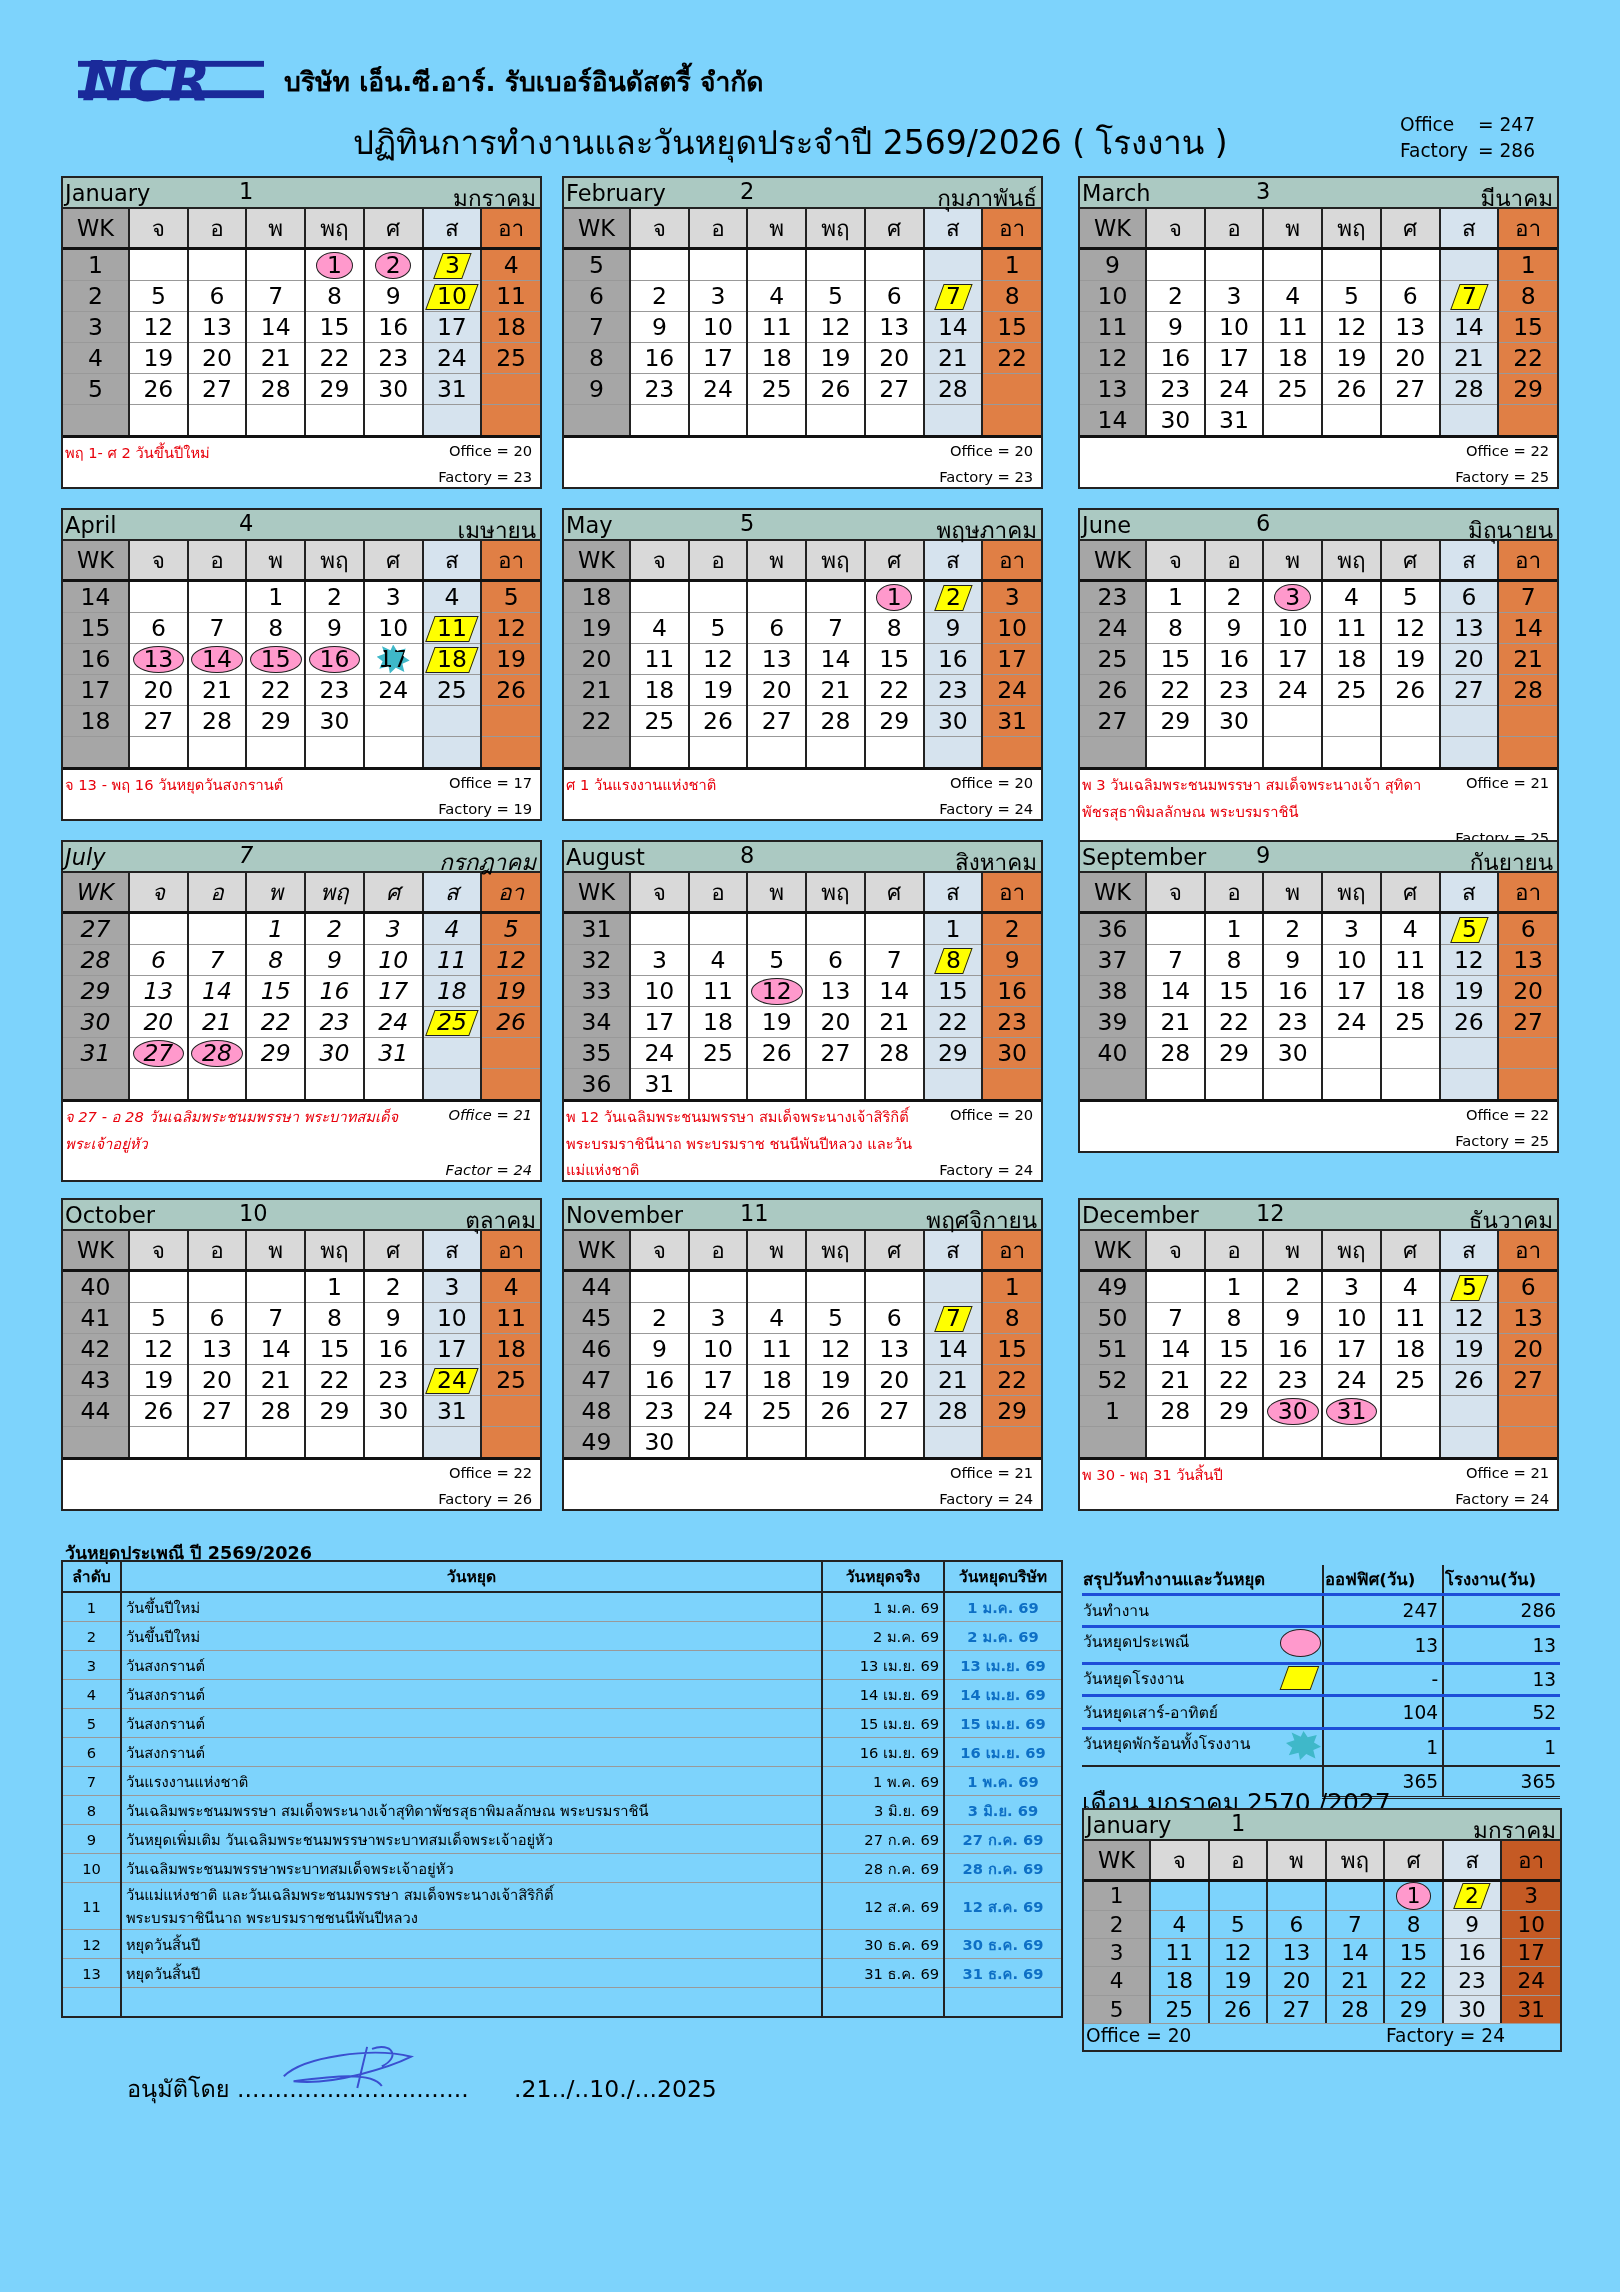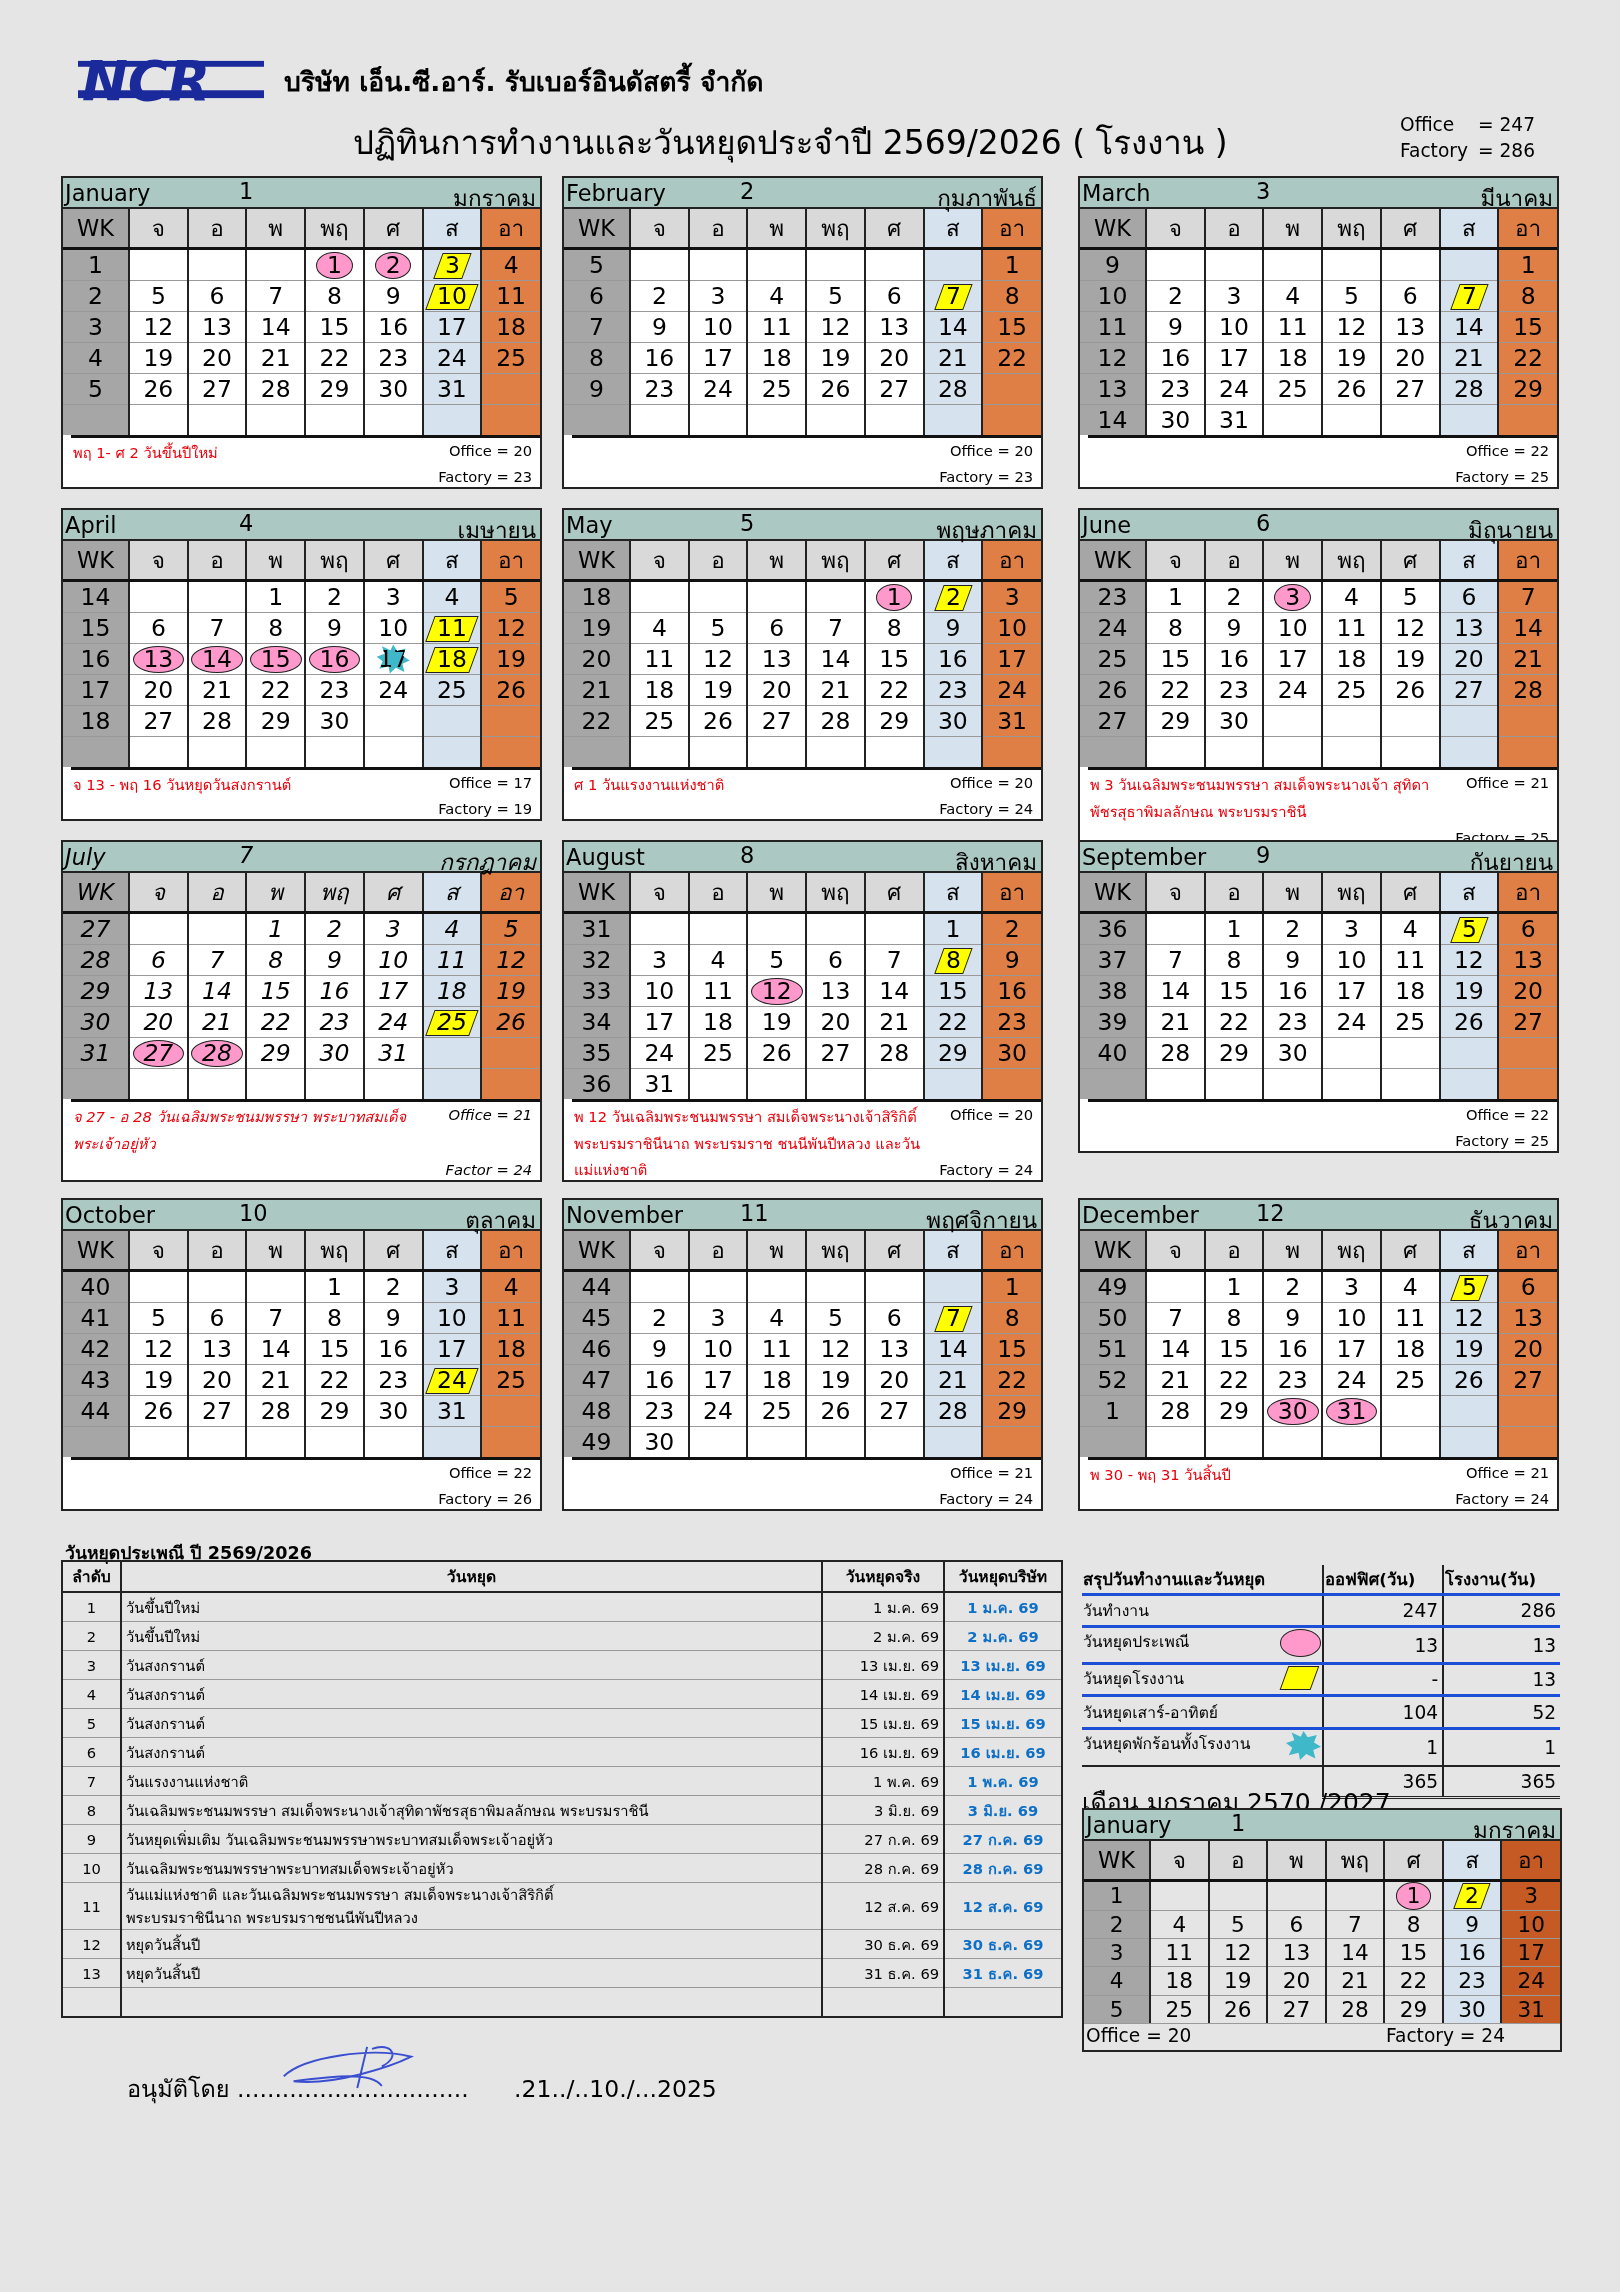--- a/index.html
+++ b/index.html
@@ -1,16 +1,16 @@
 <!DOCTYPE html>
 <html><head>
 <meta charset="utf-8">
 <style>
   body { margin:0; background:#fff; font-family:"DejaVu Sans", sans-serif; color:#000; }
-  .page { position:relative; width:1620px; height:2293px; background:#e5e5e5; }
+  .page { position:relative; width:1620px; height:2293px; background:#7dd3fc; }
   .logo { position:absolute; left:78px; top:51px; width:186px; height:57px; }
   .company { position:absolute; left:284px; top:61px; font-size:26.5px; font-weight:bold; }
   .title { position:absolute; left:353px; top:116px; font-size:33px; }
   .totals { position:absolute; left:1400px; top:112px; font-size:18.6px; line-height:25.5px; }
   .totals span { display:inline-block; }
   .totals .lbl { width:78px; }
 
   .month { position:absolute; width:477px; border:2px solid #222; background:#fff; }
   .m-head { height:29px; background:#abc9c2; border-bottom:2px solid #222; position:relative; font-size:22.5px; }
   .m-head .en { position:absolute; left:2px; top:2px; }
@@ -18,21 +18,21 @@
   .m-head .th { position:absolute; right:3.9px; top:2px; }
   table.cal { border-collapse:collapse; width:100%; table-layout:fixed; }
   table.cal th { height:27.4px; font-weight:normal; font-size:22.5px; background:#d9d9d9; border-left:2px solid #222; border-bottom:3.9px solid #111; }
   table.cal th:first-child { border-left:none; background:#a6a6a6; width:63px; }
   table.cal th.sat { background:#d6e3ee; }
   table.cal th.sun { background:#e07f45; }
   table.cal td { height:30px; text-align:center; font-size:23.5px; border-left:2px solid #222; border-top:1px solid #999; padding:0; position:relative; }
   table.cal td:first-child { border-left:none; background:#a6a6a6; }
   table.cal td.sat { background:#d6e3ee; }
   table.cal td.sun { background:#e07f45; }
-  .m-foot { border-top:3.9px solid #111; position:relative; height:49px; font-size:14.7px;margin-left:8px; }
+  .m-foot { border-top:3.9px solid #111; position:relative; height:49px; font-size:14.7px; }
   .m-foot .note { position:absolute; left:2px; top:2px; color:#e8000b; font-size:14.7px; line-height:26.5px; width:353px; }
   .m-foot .off { position:absolute; right:7.8px; top:3.9px; font-size:14.7px; }
   .m-foot .fac { position:absolute; right:7.8px; bottom:2px; font-size:14.7px; }
 
   .mk-hol { display:inline-block; background:#ff99cc; border:1.5px solid #222; border-radius:50%; padding:0 9.8px; line-height:25.5px; }
   .mk-fac { display:inline-block; background:#ffff00; border:1.5px solid #222; transform:skewX(-20deg); padding:0 5.9px; line-height:23.5px; }
   .mk-fac span { display:inline-block; transform:skewX(20deg); }
   .mk-star { display:inline-block; width:33px; height:29px; background:#3fb8c9; clip-path:polygon(50% 0%,62% 22%,88% 14%,80% 40%,100% 55%,78% 66%,84% 95%,58% 80%,40% 100%,36% 75%,8% 84%,18% 58%,0% 42%,24% 32%,16% 6%,42% 20%); line-height:29px; }
 
   .hol-title { position:absolute; left:65px; top:1539px; font-size:17.6px; font-weight:bold; }

